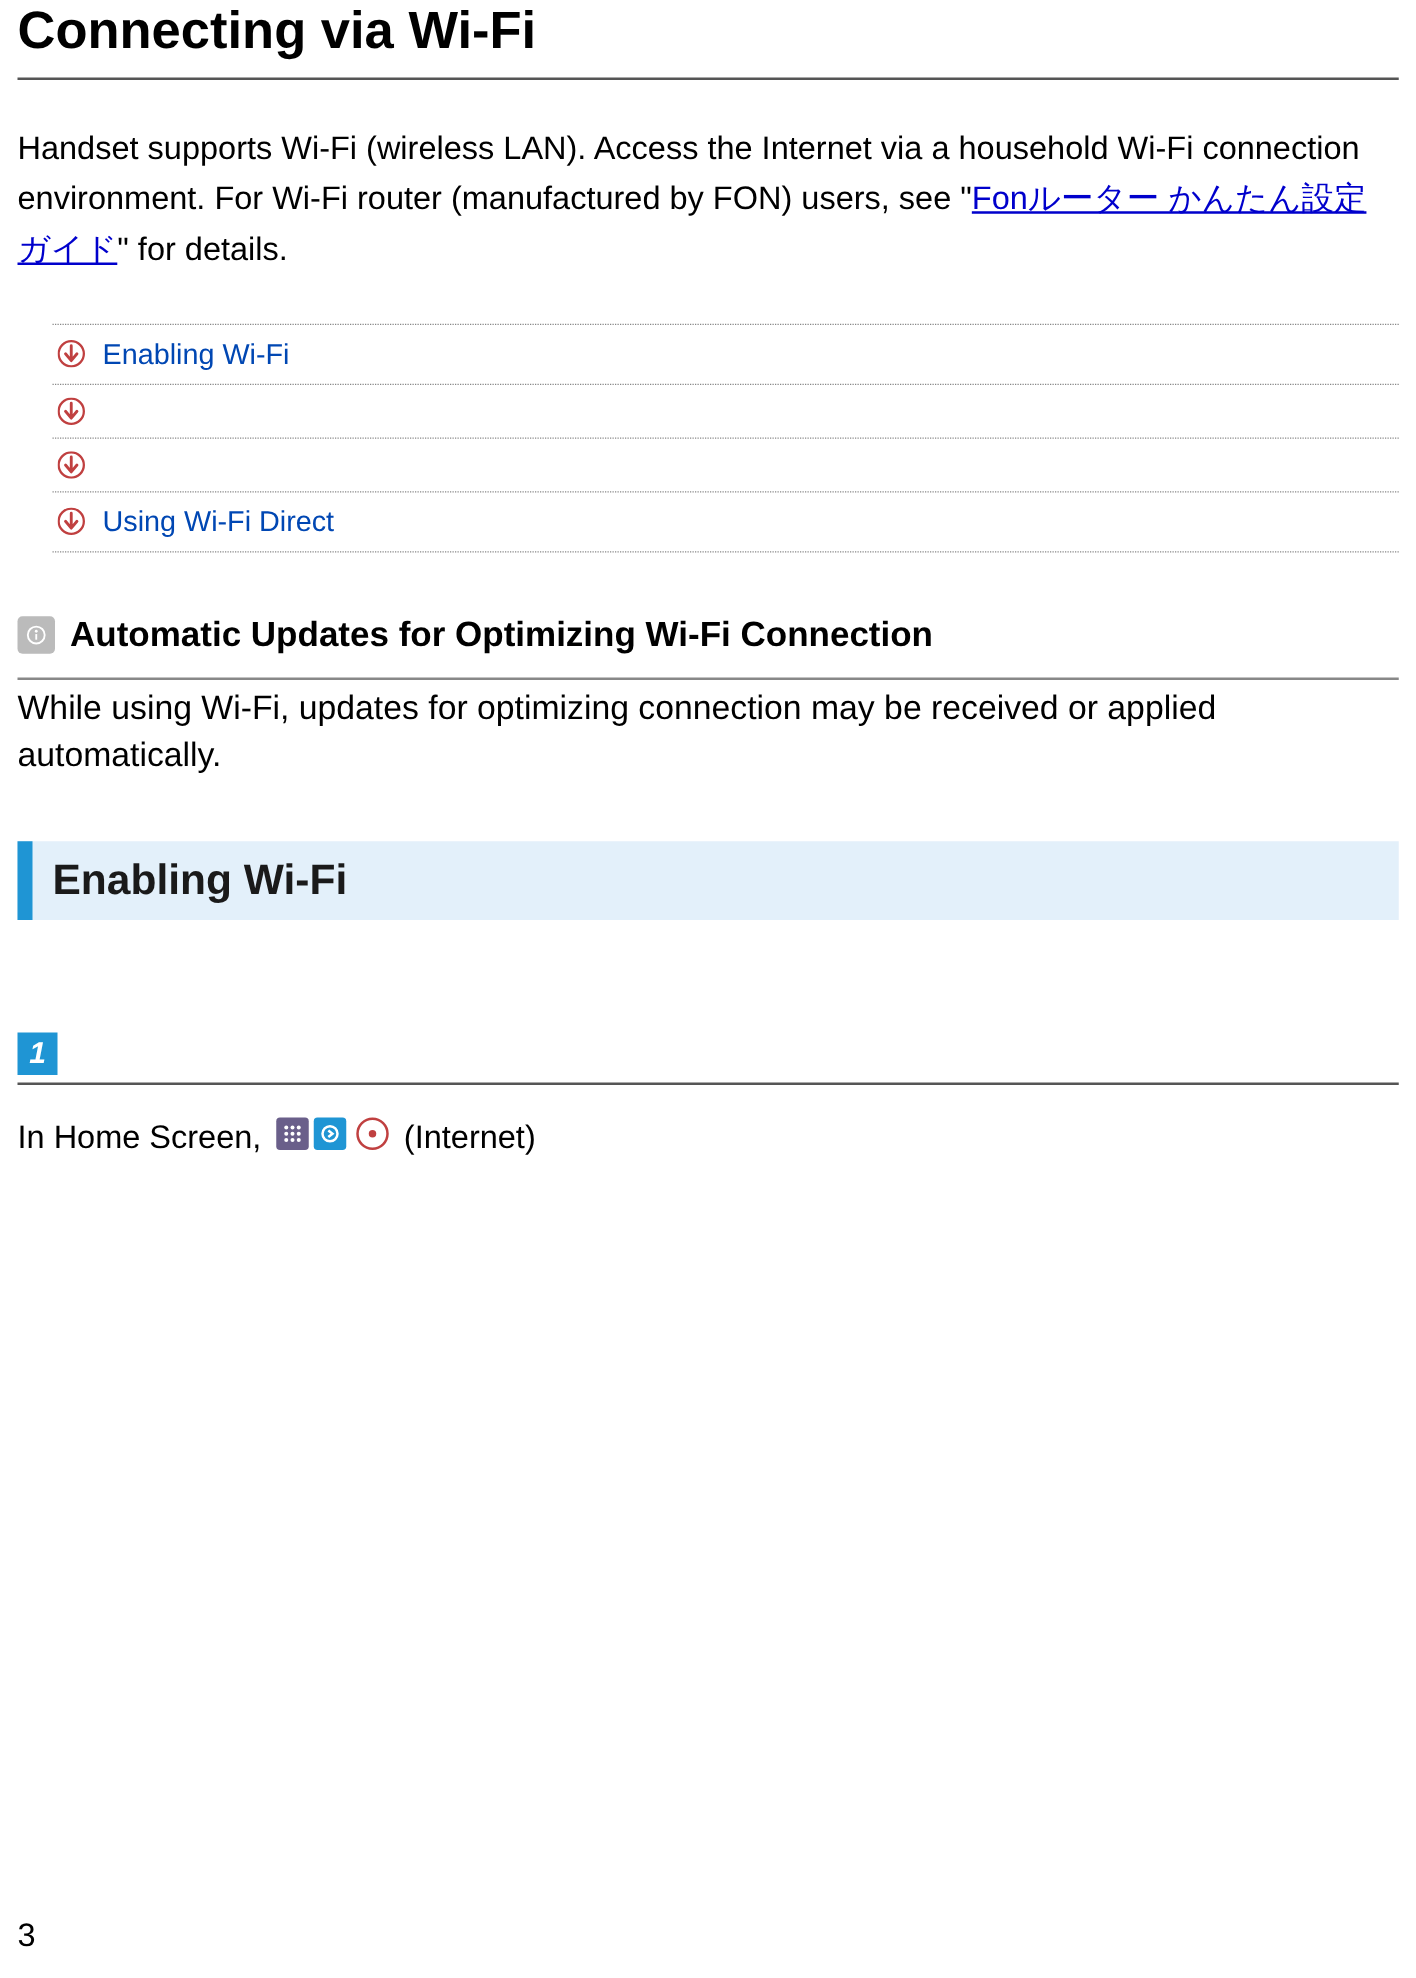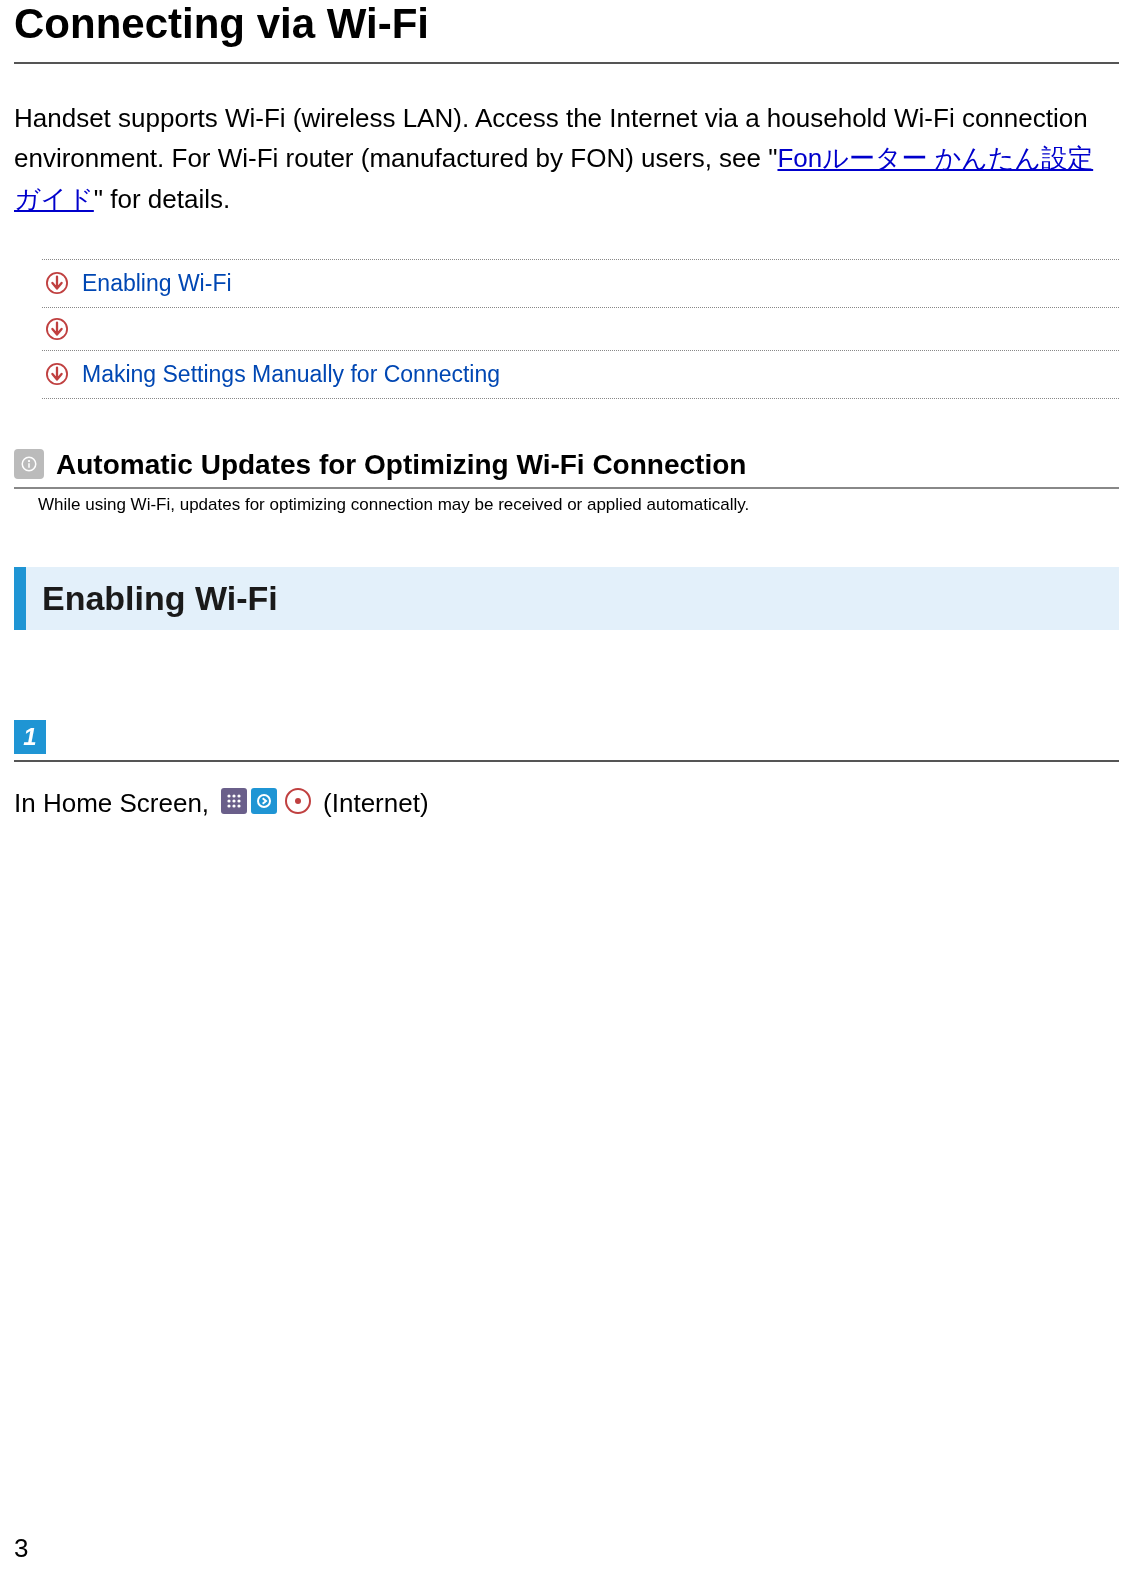--- a/index.html
+++ b/index.html
@@ -60,22 +60,23 @@
   }
   .down-arrow svg {
     width: 22px;
     height: 22px;
   }
   .note-block {
     margin-top: 50px;
   }
   .note-head {
     display: flex;
+    align-items: center;
     gap: 12px;
-    margin-bottom: 6px;
+    margin-bottom: 18px;
   }
   .note-icon {
     width: 30px;
     height: 30px;
     background: #bbb;
     border-radius: 4px;
     display: inline-flex;
     align-items: center;
     justify-content: center;
     color: #fff;
@@ -83,24 +84,23 @@
   .note-title {
     font-size: 28px;
     font-weight: bold;
   }
   .note-divider {
     border: none;
     border-top: 2px solid #888;
     margin: 4px 0 0 0;
   }
   .note-body {
-    font-size: 17px;
+    font-size: 27px;
     margin-top: 4px;
     line-height: 1.4;
-    margin-left: 24px;
   }
   .section-band {
     margin-top: 50px;
     background: #e3f0fa;
     border-left: 12px solid #1f95d4;
     padding: 12px 16px;
     font-size: 34px;
     font-weight: bold;
     color: #1a1a1a;
   }
@@ -215,21 +215,29 @@
             </svg>
       </span>
     </div>
     <div class="toc-item">
       <span class="down-arrow">
         <svg viewBox="0 0 24 24">
               <circle cx="12" cy="12" r="11" fill="none" stroke="#c04040" stroke-width="2"></circle>
               <path d="M12 5 V15 M12 18 L7 12 M12 18 L17 12" stroke="#c04040" stroke-width="2.5" fill="none" stroke-linecap="round"></path>
             </svg>
       </span>
-      <a href="#">Making Settings Manually for Connecting</a>
+    </div>
+    <div class="toc-item">
+      <span class="down-arrow">
+        <svg viewBox="0 0 24 24">
+              <circle cx="12" cy="12" r="11" fill="none" stroke="#c04040" stroke-width="2"></circle>
+              <path d="M12 5 V15 M12 18 L7 12 M12 18 L17 12" stroke="#c04040" stroke-width="2.5" fill="none" stroke-linecap="round"></path>
+            </svg>
+      </span>
+      <a href="#">Using Wi-Fi Direct</a>
     </div>
   </div>
 
   <div class="note-block">
     <div class="note-head">
       <span class="note-icon">
         <svg width="18" height="18" viewBox="0 0 24 24" fill="#fff">
               <circle cx="12" cy="12" r="9" fill="none" stroke="#fff" stroke-width="2"></circle>
               <circle cx="12" cy="8" r="1.5"></circle>
               <rect x="11" y="11" width="2" height="6"></rect>

